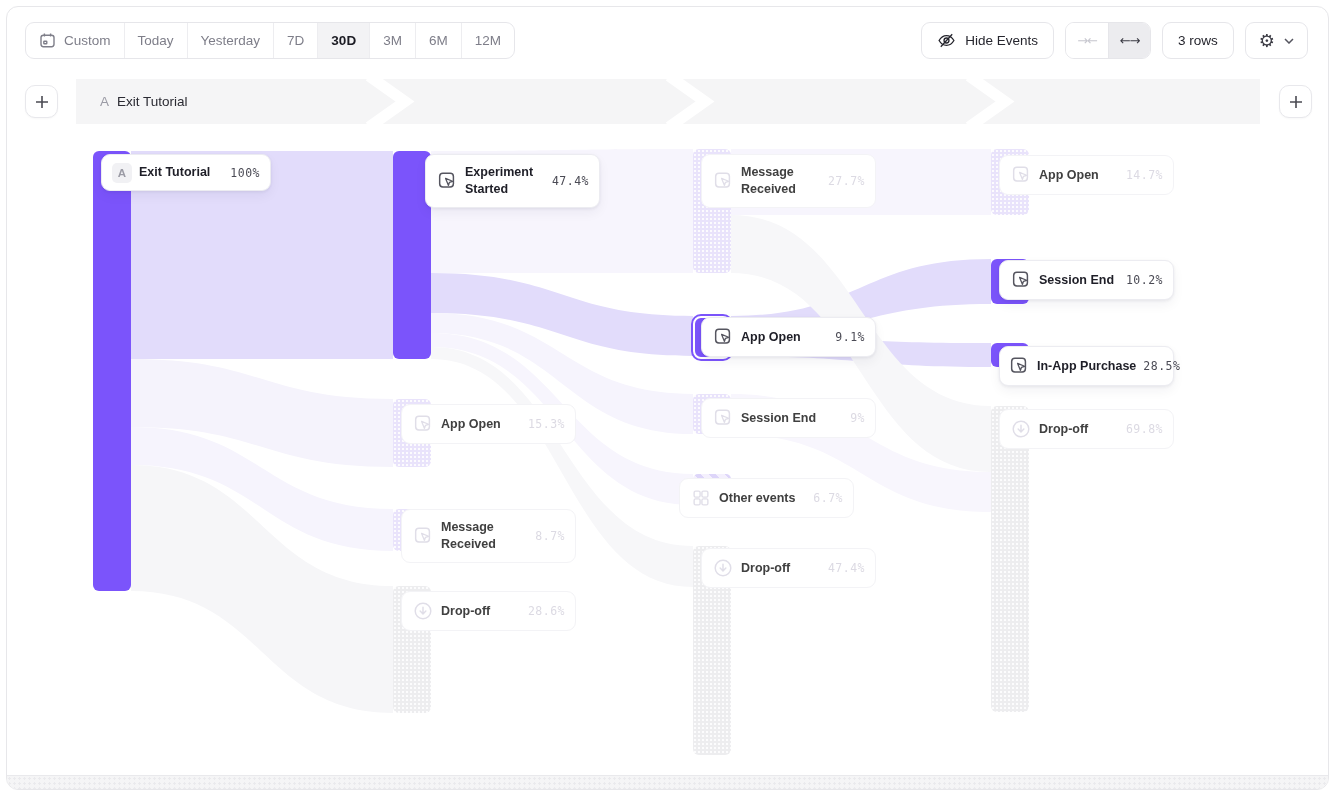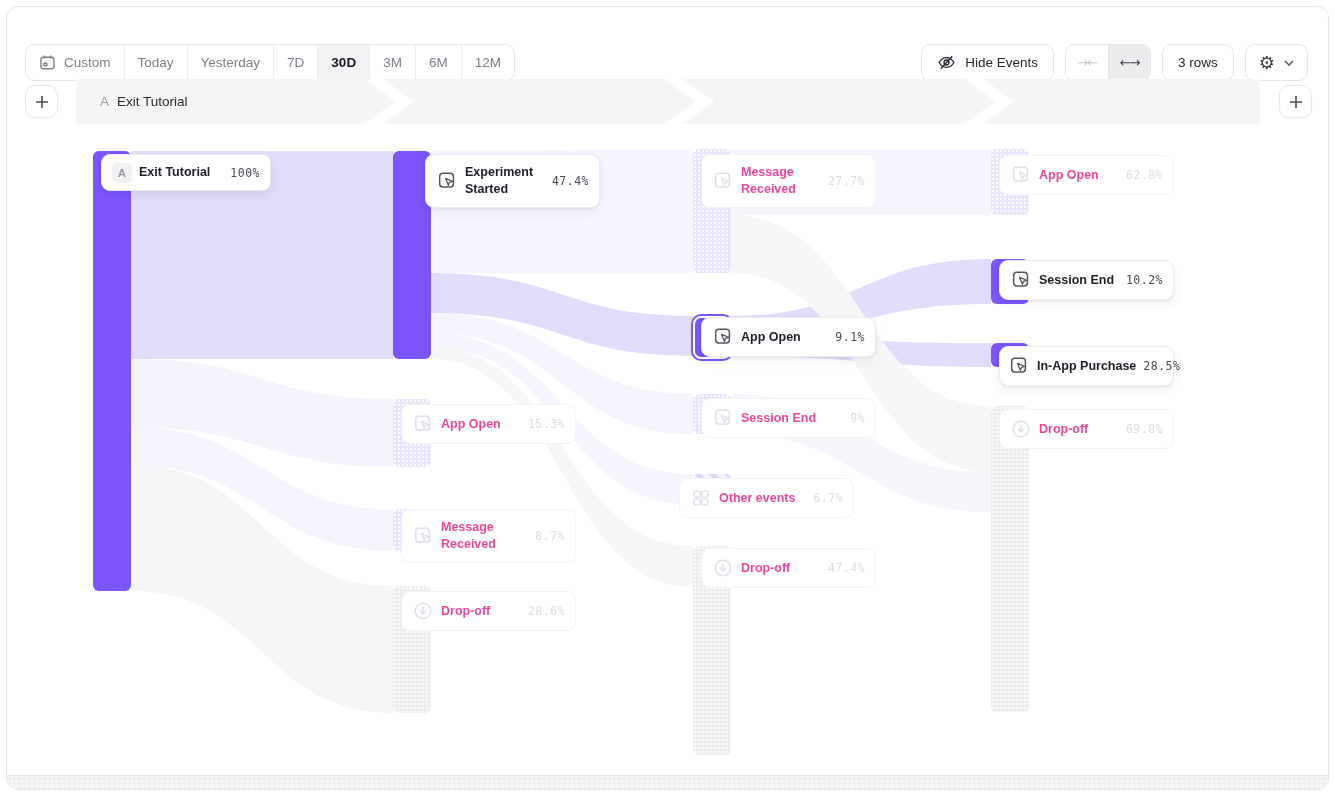--- a/index.html
+++ b/index.html
@@ -3,21 +3,21 @@
 <meta charset="utf-8">
 <style>
   * { margin:0; padding:0; box-sizing:border-box; }
   html,body { width:1335px; height:793px; background:#fff; overflow:hidden;
     font-family:"Liberation Sans",sans-serif; -webkit-font-smoothing:antialiased; }
   .frame { position:absolute; left:6px; top:6px; width:1323px; height:784px;
     border:1px solid #e7e7ea; border-radius:12px; background:#fff; overflow:hidden; }
 
   
   .toolbar { position:absolute; left:18px; right:20px; top:15px; height:37px;
-    display:flex; align-items:center;margin-top:22px; }
+    display:flex; align-items:center; }
   .dgroup { display:flex; height:37px; border:1px solid #e6e6ea; border-radius:9px;
     overflow:hidden; background:#fff; }
   .dseg { display:flex; align-items:center; gap:8px; padding:0 13px; font-size:13.5px;
     color:#7e7e89; border-right:1px solid #ededf0; cursor:pointer; white-space:nowrap; }
   .dseg:last-child { border-right:none; }
   .dseg.sel { background:#f3f3f5; color:#1b1b23; font-weight:700; }
   .rcluster { margin-left:auto; display:flex; align-items:flex-start; gap:11px; }
   .btn { display:flex; align-items:center; gap:9px; height:37px; padding:0 15px;
     border:1px solid #e6e6ea; border-radius:9px; background:#fff; font-size:13.5px;
     color:#26262e; cursor:pointer; white-space:nowrap; }
@@ -59,21 +59,21 @@
 
   .card { position:absolute; display:flex; align-items:center; gap:7px;
     background:#fff; border:1px solid #ececf1; border-radius:9px; padding:0 10px;
     box-shadow:0 1px 3px rgba(25,25,50,.07), 0 5px 12px rgba(25,25,50,.05);
     cursor:pointer; }
   .card .lbl { flex:1; font-size:12.5px; font-weight:700; color:#1e1e27; line-height:1.35; }
   .card .pct { font-family:"DejaVu Sans Mono",monospace; font-size:11.5px;
     letter-spacing:.5px; color:#4b4b55; white-space:nowrap; }
   .card .nicon { width:22px; height:22px; flex:0 0 auto; color:#55555f; }
   .card.faded { border-color:#f3f3f6; box-shadow:none; }
-  .card.faded .lbl { color:#ec4899; }
+  .card.faded .lbl { color:#404040; }
   .card.faded .pct { color:#dcdae3; }
   .card.faded .nicon { color:#e0dee8; }
   .abadge { width:20px; height:20px; flex:0 0 auto; border-radius:5px; background:#f1f1f4;
     color:#9b9ba5; font-size:11.5px; font-weight:700; display:flex; align-items:center;
     justify-content:center; }
 
   .footer { position:absolute; left:0; right:0; bottom:0; height:14px;
     background:#f5f5f6; border-top:1px solid #e9e9ec;
     background-image:radial-gradient(#eaeaed 1px, transparent 1.1px); background-size:5px 5px; }
   svg { display:block; }
@@ -292,21 +292,21 @@
     <span class="lbl">Drop-off</span>
     <span class="pct">47.4%</span>
   </div>
 
   <div class="card faded" style="left:992px; top:148px; width:175px; height:40px;">
     <svg class="nicon" viewBox="0 0 24 24" fill="none" stroke="currentColor" stroke-width="1.6">
         <rect x="4" y="3.5" width="15" height="15" rx="3.5"></rect>
         <path d="M10.5 9.2l7.6 3.1-3.4 1.1-1.1 3.4z" fill="#fff" stroke-width="1.4" stroke-linejoin="round"></path>
       </svg>
     <span class="lbl">App Open</span>
-    <span class="pct">62.8%</span>
+    <span class="pct">14.7%</span>
   </div>
   <div class="card" style="left:992px; top:253px; width:175px; height:40px;">
     <svg class="nicon" viewBox="0 0 24 24" fill="none" stroke="currentColor" stroke-width="1.6">
         <rect x="4" y="3.5" width="15" height="15" rx="3.5"></rect>
         <path d="M10.5 9.2l7.6 3.1-3.4 1.1-1.1 3.4z" fill="#fff" stroke-width="1.4" stroke-linejoin="round"></path>
       </svg>
     <span class="lbl">Session End</span>
     <span class="pct">10.2%</span>
   </div>
   <div class="card" style="left:992px; top:339px; width:175px; height:40px; padding:0 8px;">

